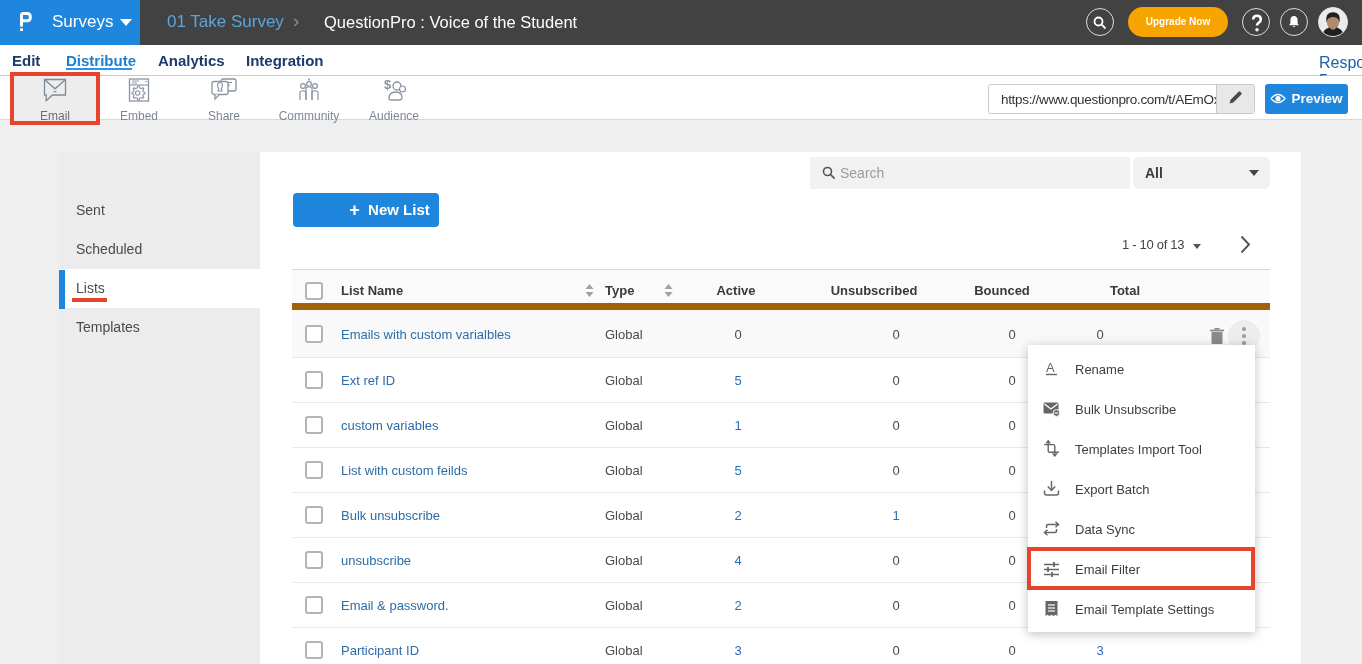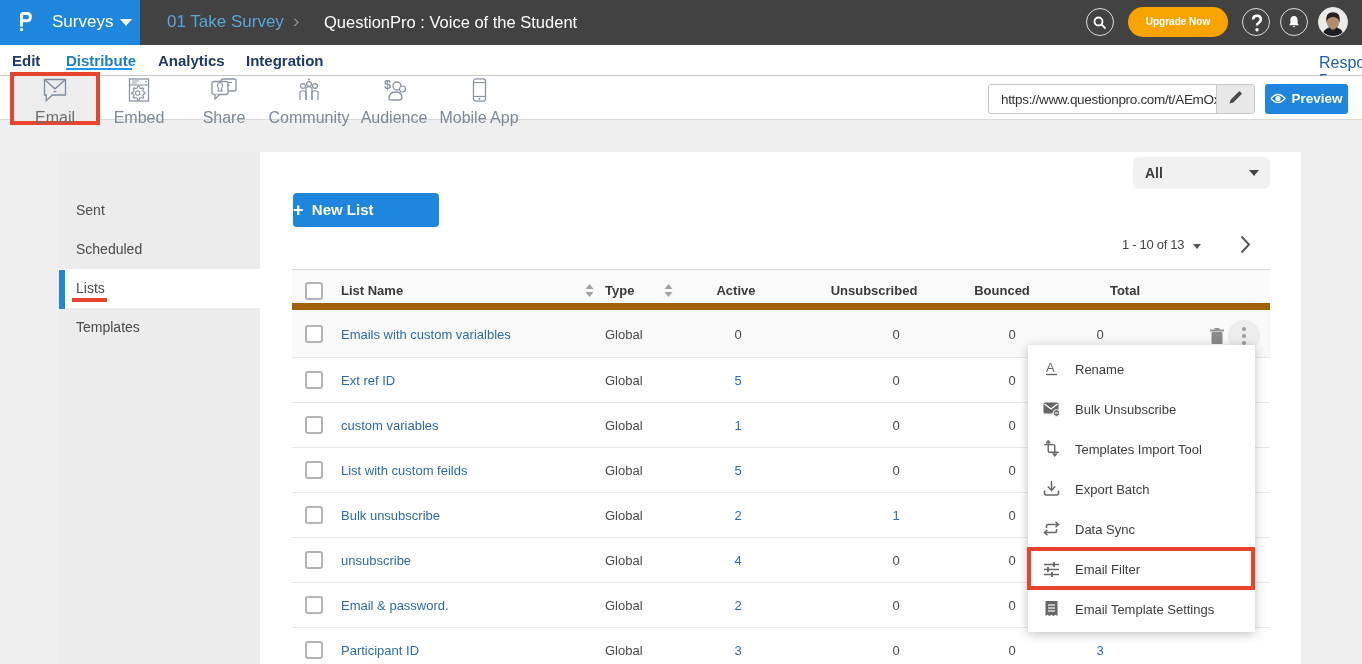--- a/index.html
+++ b/index.html
@@ -21,42 +21,42 @@
 
 #tabs { position:absolute; left:0; top:45px; width:1362px; height:31px; background:#fff; border-bottom:1px solid #c9c9c9; }
 .tab { position:absolute; top:7px; font-size:15px; font-weight:bold; color:#1d3a6b; }
 #tab-distribute { color:#1f7ecb; }
 #tab-underline { position:absolute; left:66px; top:23px; width:66px; height:2px; background:#2196f3; }
 #responses { position:absolute; left:1319px; top:9px; font-size:16px; color:#2160ab; }
 
 
 #toolbar { position:absolute; left:0; top:76px; width:1362px; height:44px; background:#fff; border-bottom:1px solid #d9d9d9; }
 .toolitem { position:absolute; top:2px; width:84px; text-align:center; }
-.toollabel { font-size:16px; color:#7d8896; margin-top:3px; }
+.toollabel { font-size:12px; color:#7d8896; margin-top:3px; }
 #emailhl { position:absolute; left:10px; top:-4px; width:90px; height:53px; background:#ededed; border:4px solid #e8432d; z-index:2; }
 #urlinput { position:absolute; left:988px; top:8px; width:267px; height:30px; border:1px solid #c9c9c9; border-radius:3px; background:#fff; overflow:hidden; }
 #urltext { position:absolute; left:12px; top:7px; font-size:13.5px; letter-spacing:-0.32px; color:#333; white-space:nowrap; }
 #urlpencil { position:absolute; right:0; top:0; width:38px; height:28px; background:#e8e8e8; border-left:1px solid #c9c9c9; text-align:center; line-height:28px; }
 #previewbtn { position:absolute; left:1265px; top:8px; width:83px; height:30px; background:#1e87dd; border-radius:3px; color:#fff; font-size:13.5px; font-weight:bold; text-align:center; line-height:30px; }
 
 
 #card { position:absolute; left:59px; top:152px; width:1242px; height:512px; background:#fff; }
 #sidebar { position:absolute; left:0; top:0; width:201px; height:512px; background:#ececec; }
 .sideitem { position:absolute; left:0; width:201px; height:39px; font-size:14px; color:#4a4a4a; line-height:39px; padding-left:17px; }
 #side-lists { background:#fff; }
 #side-bluebar { position:absolute; left:0; top:117.5px; width:6px; height:39px; background:#1e87dd; }
 #side-redline { position:absolute; left:13px; top:146px; width:35px; height:4px; background:#e8432d; }
 
 
 #searchbox { position:absolute; left:751px; top:5px; width:320px; height:32px; background:#f1f1f1; border-radius:2px; }
 #searchtext { position:absolute; left:30px; top:8px; font-size:14px; color:#9b9b9b; }
 #alldd { position:absolute; left:1074px; top:5px; width:137px; height:32px; background:#f1f1f1; border-radius:6px;padding-left:14px; }
 #alltext { position:absolute; left:12px; top:8px; font-size:14px; color:#3c3c3c; font-weight:bold; }
 #allcaret { position:absolute; left:116px; top:13px; width:0; height:0; border-left:5px solid transparent; border-right:5px solid transparent; border-top:6px solid #444; }
-#newlist { position:absolute; left:234px; top:41px; width:146px; height:34px; background:#1e87dd; border-radius:4px; color:#fff; font-size:15px; font-weight:bold; text-align:left; line-height:34px; }
+#newlist { position:absolute; left:234px; top:41px; width:146px; height:34px; background:#1e87dd; border-radius:4px; color:#fff; font-size:15px; font-weight:bold; text-align:center; line-height:34px;padding-left:47px; }
 #pagin { position:absolute; left:1063px; top:85px; font-size:13px; color:#444; letter-spacing:-0.3px; }
 #pagincaret { position:absolute; left:1134px; top:92px; width:0; height:0; border-left:4.5px solid transparent; border-right:4.5px solid transparent; border-top:5.5px solid #555; }
 #chevr { position:absolute; left:1180px; top:83px; }
 
 
 #table { position:absolute; left:233px; top:117px; width:978px; }
 #thead { position:absolute; left:0; top:0; width:978px; height:41px; background:#fafafa; border-top:1px solid #d8d8d8; border-bottom:7px solid #a16207; }
 .hcell { position:absolute; top:13px; font-size:13px; font-weight:bold; color:#3a3a3a; }
 .row { position:absolute; left:0; width:978px; height:45px; border-bottom:1px solid #e8e8e8; }
 .cb { position:absolute; left:13px; top:13px; width:18px; height:18px; border:2px solid #b4b4b4; border-radius:3px; background:#fff; }
@@ -178,29 +178,20 @@
   </div>
   <div class="toolitem" style="left:352px;">
     <svg width="26" height="24" viewBox="0 0 26 24">
         <text x="3" y="11" font-size="13" font-weight="bold" fill="#8a93a3" font-family="Liberation Sans">$</text>
         <circle cx="16" cy="8" r="4" fill="#fff" stroke="#8a93a3" stroke-width="1.3"></circle>
         <circle cx="21.5" cy="11" r="3" fill="#fff" stroke="#8a93a3" stroke-width="1.2"></circle>
         <path d="M8 21 Q8 14 14.5 14 Q21 14 21 19.5 Q21 22 18 22 H11 Q8 22 8 21 Z" fill="#fff" stroke="#8a93a3" stroke-width="1.3"></path>
       </svg>
     <div class="toollabel">Audience</div>
   </div>
-  <div class="toolitem" style="left:437px;">
-    <svg width="15" height="24" viewBox="0 0 16 26">
-        <rect x="1.5" y="1" width="13" height="24" rx="2.5" fill="none" stroke="#8a93a3" stroke-width="1.4"></rect>
-        <line x1="1.5" y1="5" x2="14.5" y2="5" stroke="#8a93a3" stroke-width="1.2"></line>
-        <line x1="1.5" y1="20" x2="14.5" y2="20" stroke="#8a93a3" stroke-width="1.2"></line>
-        <circle cx="8" cy="22.5" r="1.1" fill="#8a93a3"></circle>
-      </svg>
-    <div class="toollabel">Mobile App</div>
-  </div>
   <div id="urlinput">
     <div id="urltext">https://www.questionpro.com/t/AEmOxZ</div>
     <div id="urlpencil"><svg width="13" height="13" viewBox="0 0 13 13">
           <path d="M0.5 12.5 L1.6 8.7 L9.6 0.7 Q10.4 -0.1 11.2 0.7 L12.3 1.8 Q13.1 2.6 12.3 3.4 L4.3 11.4 Z" fill="#4a4a4a"></path>
         </svg></div>
   </div>
   <div id="previewbtn"><svg width="16" height="11" viewBox="0 0 16 11" style="vertical-align:-1px; margin-right:5px;">
         <path d="M1 5.5 Q8 -2.5 15 5.5 Q8 13.5 1 5.5" fill="none" stroke="#fff" stroke-width="1.3"></path>
         <circle cx="8" cy="5.5" r="2.6" fill="#fff"></circle>
       </svg>Preview</div>
@@ -209,20 +200,27 @@
 <div id="card">
   <div id="sidebar">
     <div class="sideitem" style="top:39px;">Sent</div>
     <div class="sideitem" style="top:78px;">Scheduled</div>
     <div class="sideitem" id="side-lists" style="top:117px;">Lists</div>
     <div id="side-bluebar"></div>
     <div id="side-redline"></div>
     <div class="sideitem" style="top:156px;">Templates</div>
   </div>
 
+  <div id="searchbox">
+    <svg style="position:absolute;left:12px;top:9px" width="14" height="14" viewBox="0 0 14 14">
+        <circle cx="5.5" cy="5.5" r="4" fill="none" stroke="#555" stroke-width="1.6"></circle>
+        <line x1="8.6" y1="8.6" x2="12.6" y2="12.6" stroke="#555" stroke-width="1.6"></line>
+      </svg>
+    <div id="searchtext">Search</div>
+  </div>
   <div id="alldd">
     <div id="alltext">All</div>
     <div id="allcaret"></div>
   </div>
   <div id="newlist"><span style="font-size:18px; vertical-align:-1px;">+</span>&nbsp; New List</div>
   <div id="pagin">1 - 10 of 13</div>
   <div id="pagincaret"></div>
   <div id="chevr"><svg width="12" height="19" viewBox="0 0 12 19">
         <path d="M2.5 1.5 L10 9.5 L2.5 17.5" stroke="#555" stroke-width="1.9" fill="none"></path>
       </svg></div>

